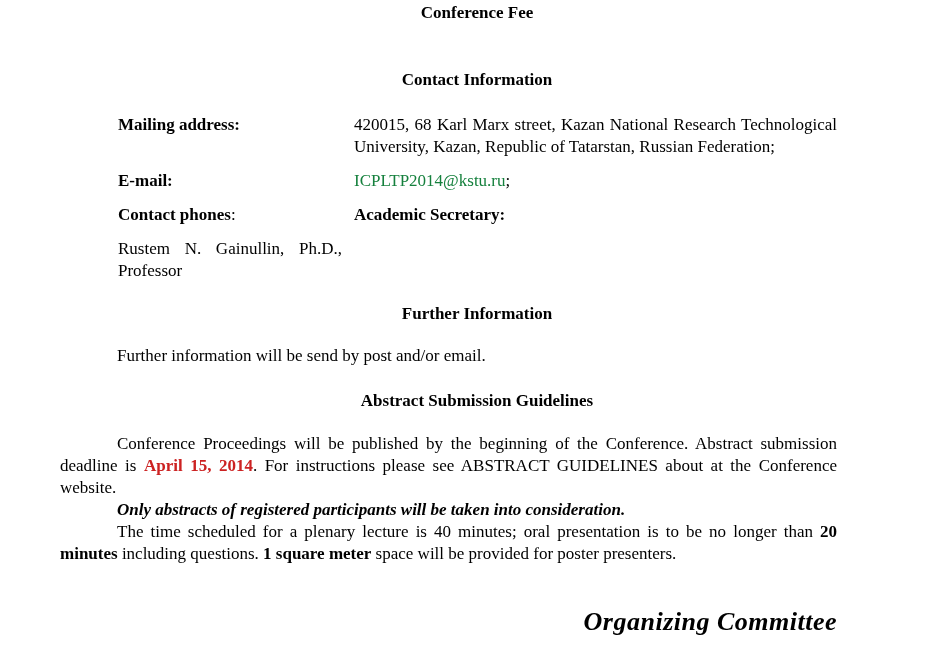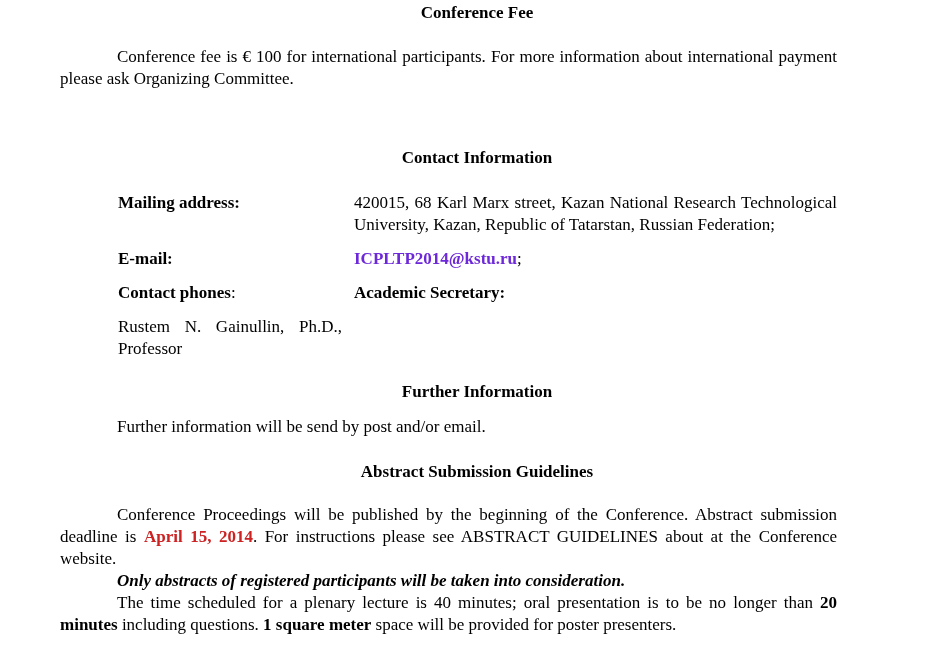--- a/index.html
+++ b/index.html
@@ -22,68 +22,67 @@
     text-align: center;
     
     padding-left: 57px;
     margin: 0;
   }
   .para {
     text-align: justify;
     text-indent: 57px;
     margin: 0;
   }
-  .h-contact   { margin-top: 57px; }
+  .h-contact   { margin-top: 45px; }
   .h-further   { margin-top: 21px; }
   .h-abstract  { margin-top: 23px; }
   .para-fee       { margin-top: 22px; }
-  .para-further   { margin-top: 13px; }
+  .para-further   { margin-top: 20px; }
   .para-abstract  { margin-top: 21px; }
   .contact-grid {
     display: grid;
     grid-template-columns: 224px 1fr;
     margin-left: 58px;
     margin-top: 23px;
     gap: 12px;
   }
   .c-label { font-weight: bold; }
   .c-label .colon { font-weight: normal; }
   .c-value { text-align: justify; }
   .email-link {
-    color: #6d28d9;
-    font-weight: bold;
+    color: #15803d;
+    font-weight: normal;
     text-decoration: none;
     cursor: pointer;
   }
   .deadline-red { color: #cc2222; font-weight: bold; }
   .bold { font-weight: bold; }
   .emphasis-line {
     font-weight: bold;
     font-style: italic;
     text-indent: 57px;
     margin: 0;
   }
   .signature {
     margin-top: 42px;
     text-align: right;
     font-style: italic;
     font-weight: bold;
-    font-size: 32px;
+    font-size: 26px;
     line-height: 30px;
     letter-spacing: 0.5px;
   }
 </style>
 </head>
 <body>
 
 <div class="doc">
 
   <div class="heading">Conference Fee</div>
 
-  <p class="para para-fee">Conference fee is € 100 for international participants. For more information about international payment please ask Organizing Committee.</p>
 
   <div class="heading h-contact">Contact Information</div>
 
   <div class="contact-grid">
     <div class="c-label">Mailing address:</div>
     <div class="c-value">420015, 68 Karl Marx street, Kazan National Research Technological University, Kazan, Republic of Tatarstan, Russian Federation;</div>
 
     <div class="c-label">E-mail:</div>
     <div class="c-value"><a class="email-link">ICPLTP2014@kstu.ru</a><span>;</span></div>
 

